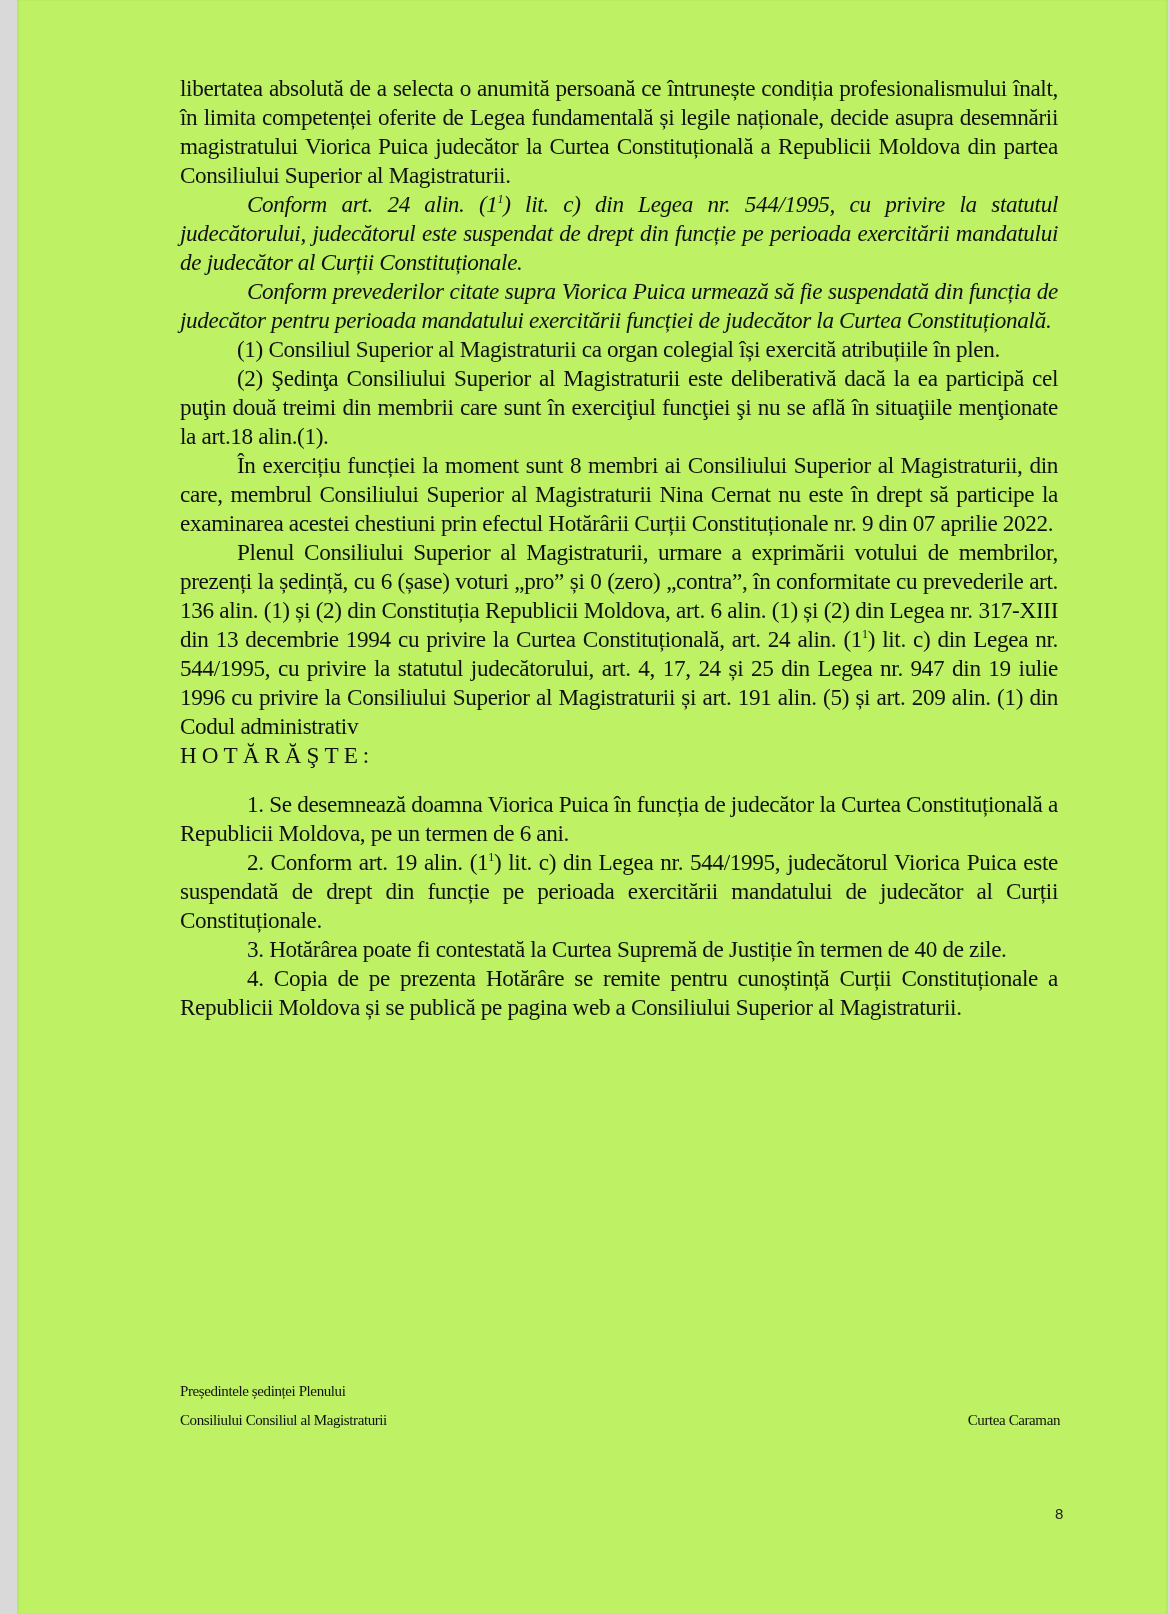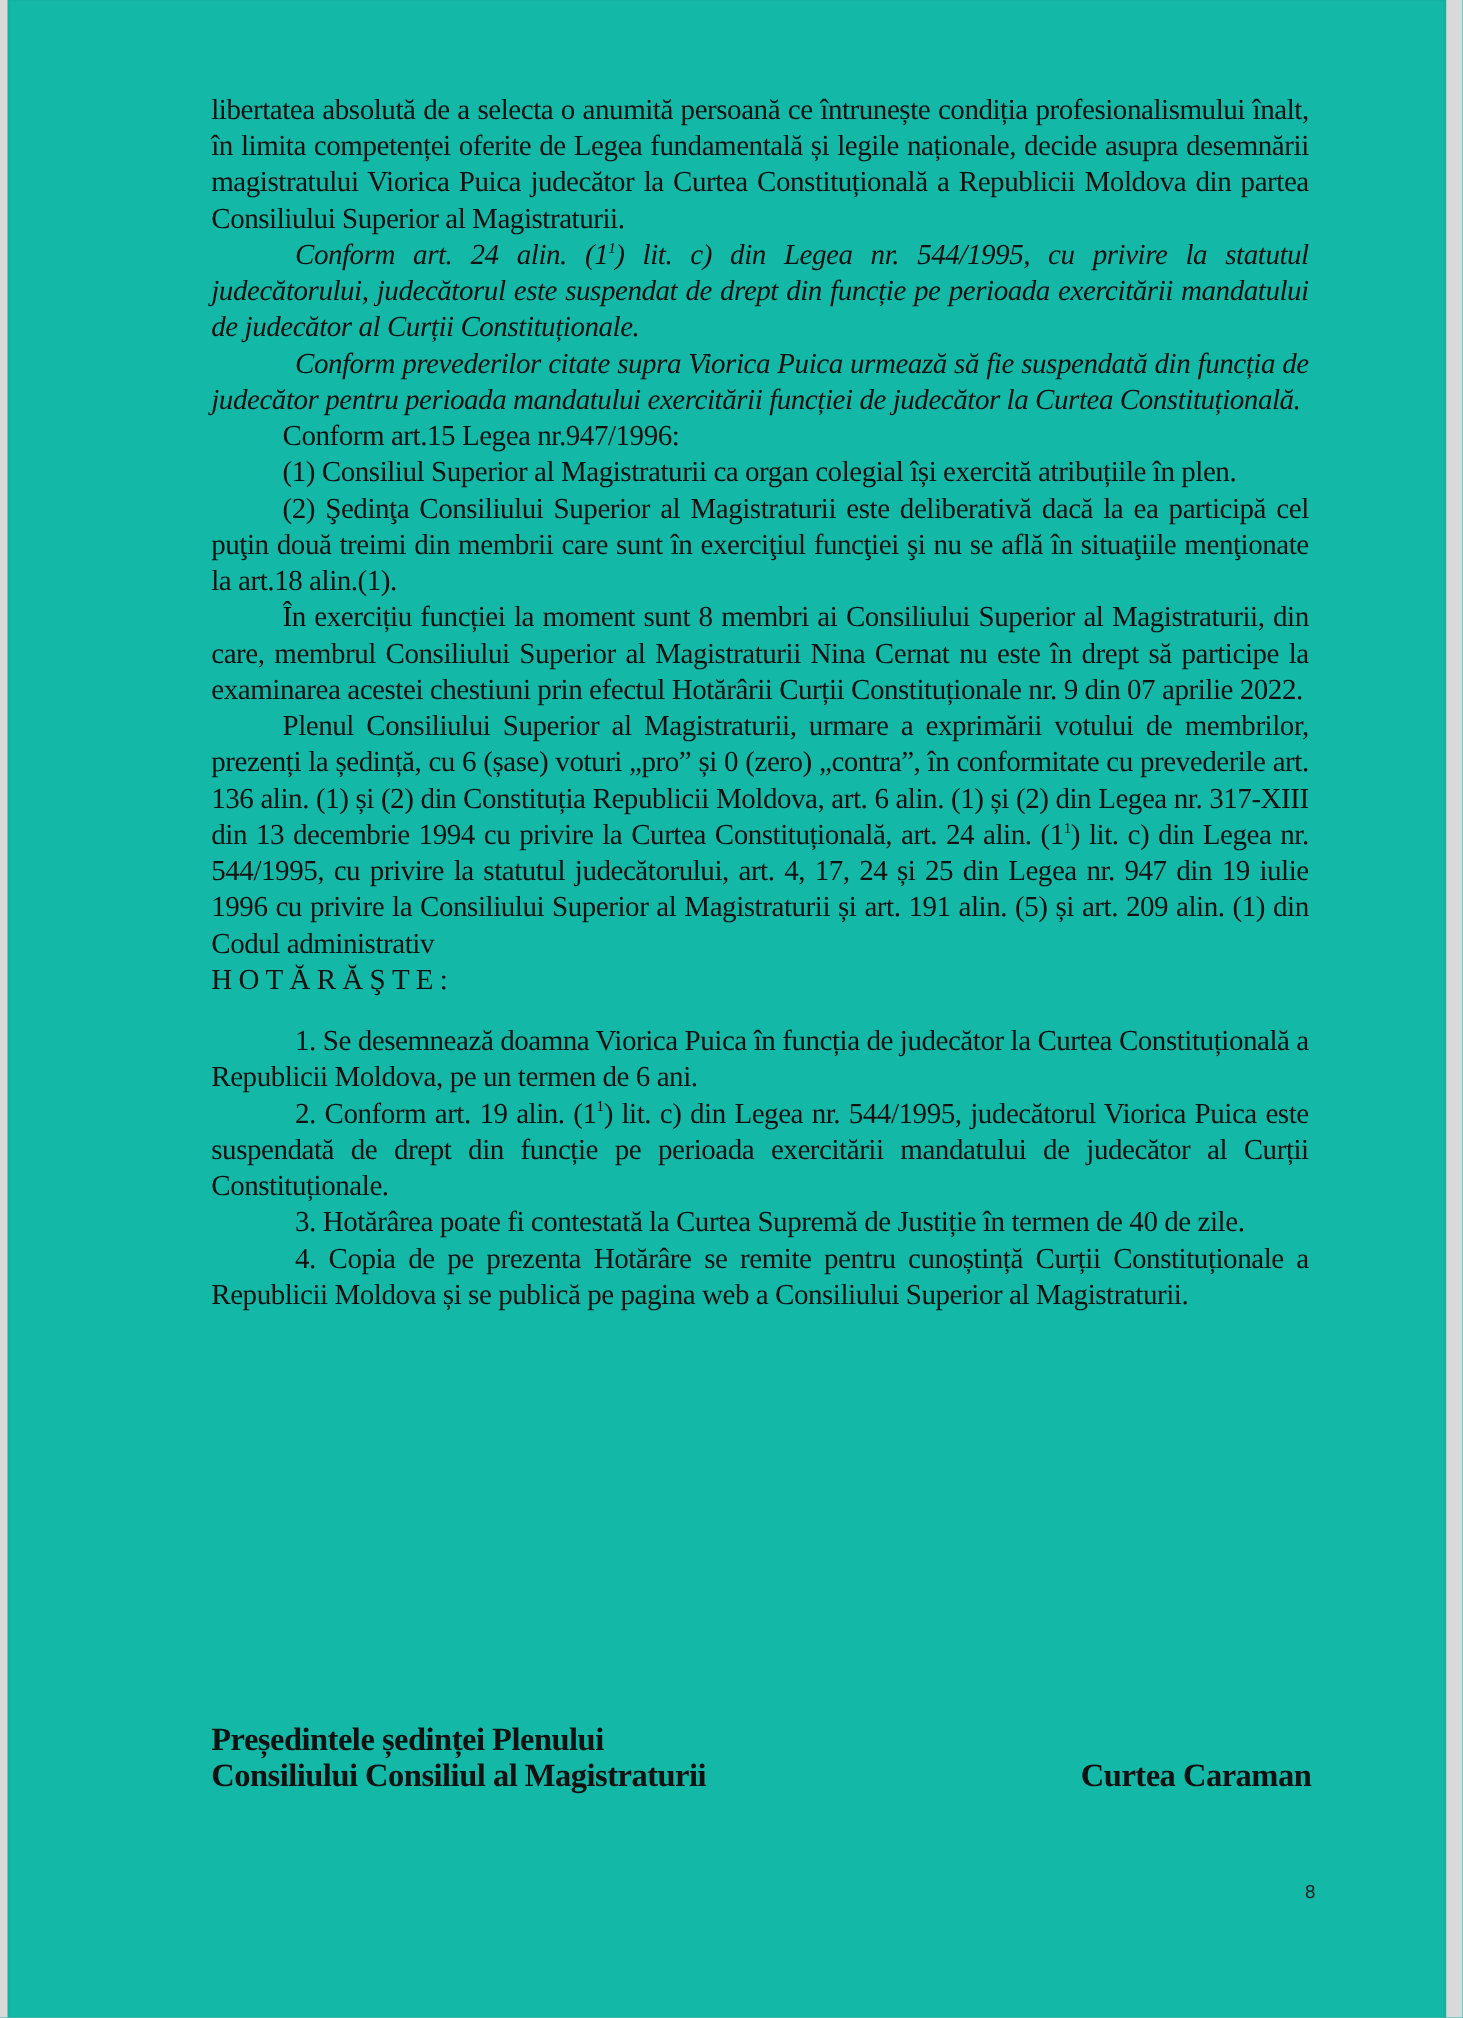--- a/index.html
+++ b/index.html
@@ -5,25 +5,25 @@
   html, body { margin: 0; padding: 0; }
   body {
     width: 1170px;
     height: 1614px;
     background: #d9d9d9;
     position: relative;
     overflow: hidden;
   }
   .page {
     position: absolute;
-    left: 6px;
+    left: 17px;
     top: 0;
     width: 1151px;
     height: 1614px;
-    background: #14b8a6;
+    background: #bef264;
     box-shadow: inset 2px 0 2px rgba(0,0,0,0.04), inset -2px 0 2px rgba(0,0,0,0.04);
   }
   .text {
     position: absolute;
     left: 163px;
     top: 74px;
     width: 878px;
     font-family: "Liberation Serif", "DejaVu Serif", serif;
     font-size: 23.2px;
     line-height: 29px;
@@ -42,22 +42,22 @@
   .heading {
     letter-spacing: 5px;
     margin: 0 0 20px 0;
   }
   .sig {
     position: absolute;
     left: 163px;
     top: 1377px;
     width: 880px;
     font-family: "Liberation Serif", "DejaVu Serif", serif;
-    font-weight: bold;
-    font-size: 26px;
+    font-weight: normal;
+    font-size: 15px;
     line-height: 29px;
     color: #111111;
     letter-spacing: -0.4px;
   }
   .sig-line { display: flex; justify-content: space-between; }
   .page-num {
     position: absolute;
     left: 1038px;
     top: 1505px;
     font-family: "Liberation Sans", "DejaVu Sans", sans-serif;
@@ -69,21 +69,20 @@
 <body>
 
 <div class="page">
   <div class="text">
     <p class="p">libertatea absolută de a selecta o anumită persoană ce întrunește condiția profesionalismului înalt, în limita competenței oferite de Legea fundamentală și legile naționale, decide asupra desemnării magistratului Viorica Puica judecător la Curtea Constituțională a Republicii Moldova din partea Consiliului Superior al Magistraturii.</p>
 
     <p class="p ind"><span>Conform art. 24 alin. (1</span><sup>1</sup><span>) lit. c) din Legea nr. 544/1995, cu privire la statutul judecătorului, judecătorul este suspendat de drept din funcție pe perioada exercitării mandatului de judecător al Curții Constituționale.</span></p>
 
     <p class="p ind">Conform prevederilor citate supra Viorica Puica urmează să fie suspendată din funcția de judecător pentru perioada mandatului exercitării funcției de judecător la Curtea Constituțională.</p>
 
-    <p class="p ind2">Conform art.15 Legea nr.947/1996:</p>
 
     <p class="p ind2">(1) Consiliul Superior al Magistraturii ca organ colegial își exercită atribuțiile în plen.</p>
 
     <p class="p ind2">(2) Şedinţa Consiliului Superior al Magistraturii este deliberativă dacă la ea participă cel puţin două treimi din membrii care sunt în exerciţiul funcţiei şi nu se află în situaţiile menţionate la art.18 alin.(1).</p>
 
     <p class="p ind2">În exercițiu funcției la moment sunt 8 membri ai Consiliului Superior al Magistraturii, din care, membrul Consiliului Superior al Magistraturii Nina Cernat nu este în drept să participe la examinarea acestei chestiuni prin efectul Hotărârii Curții Constituționale nr. 9 din 07 aprilie 2022.</p>
 
 
     <p class="p ind2"><span>Plenul Consiliului Superior al Magistraturii, urmare a exprimării votului de membrilor, prezenți la ședință, cu 6 (șase) voturi „pro” și 0 (zero) „contra”, în conformitate cu prevederile art. 136 alin. (1) și (2) din Constituția Republicii Moldova, art. 6 alin. (1) și (2) din Legea nr. 317-XIII din 13 decembrie 1994 cu privire la Curtea Constituțională, art. 24 alin. (1</span><sup>1</sup><span>) lit. c) din Legea nr. 544/1995, cu privire la statutul judecătorului, art. 4, 17, 24 și 25 din Legea nr. 947 din 19 iulie 1996 cu privire la Consiliului Superior al Magistraturii și art. 191 alin. (5) și art. 209 alin. (1) din Codul administrativ</span></p>
 

